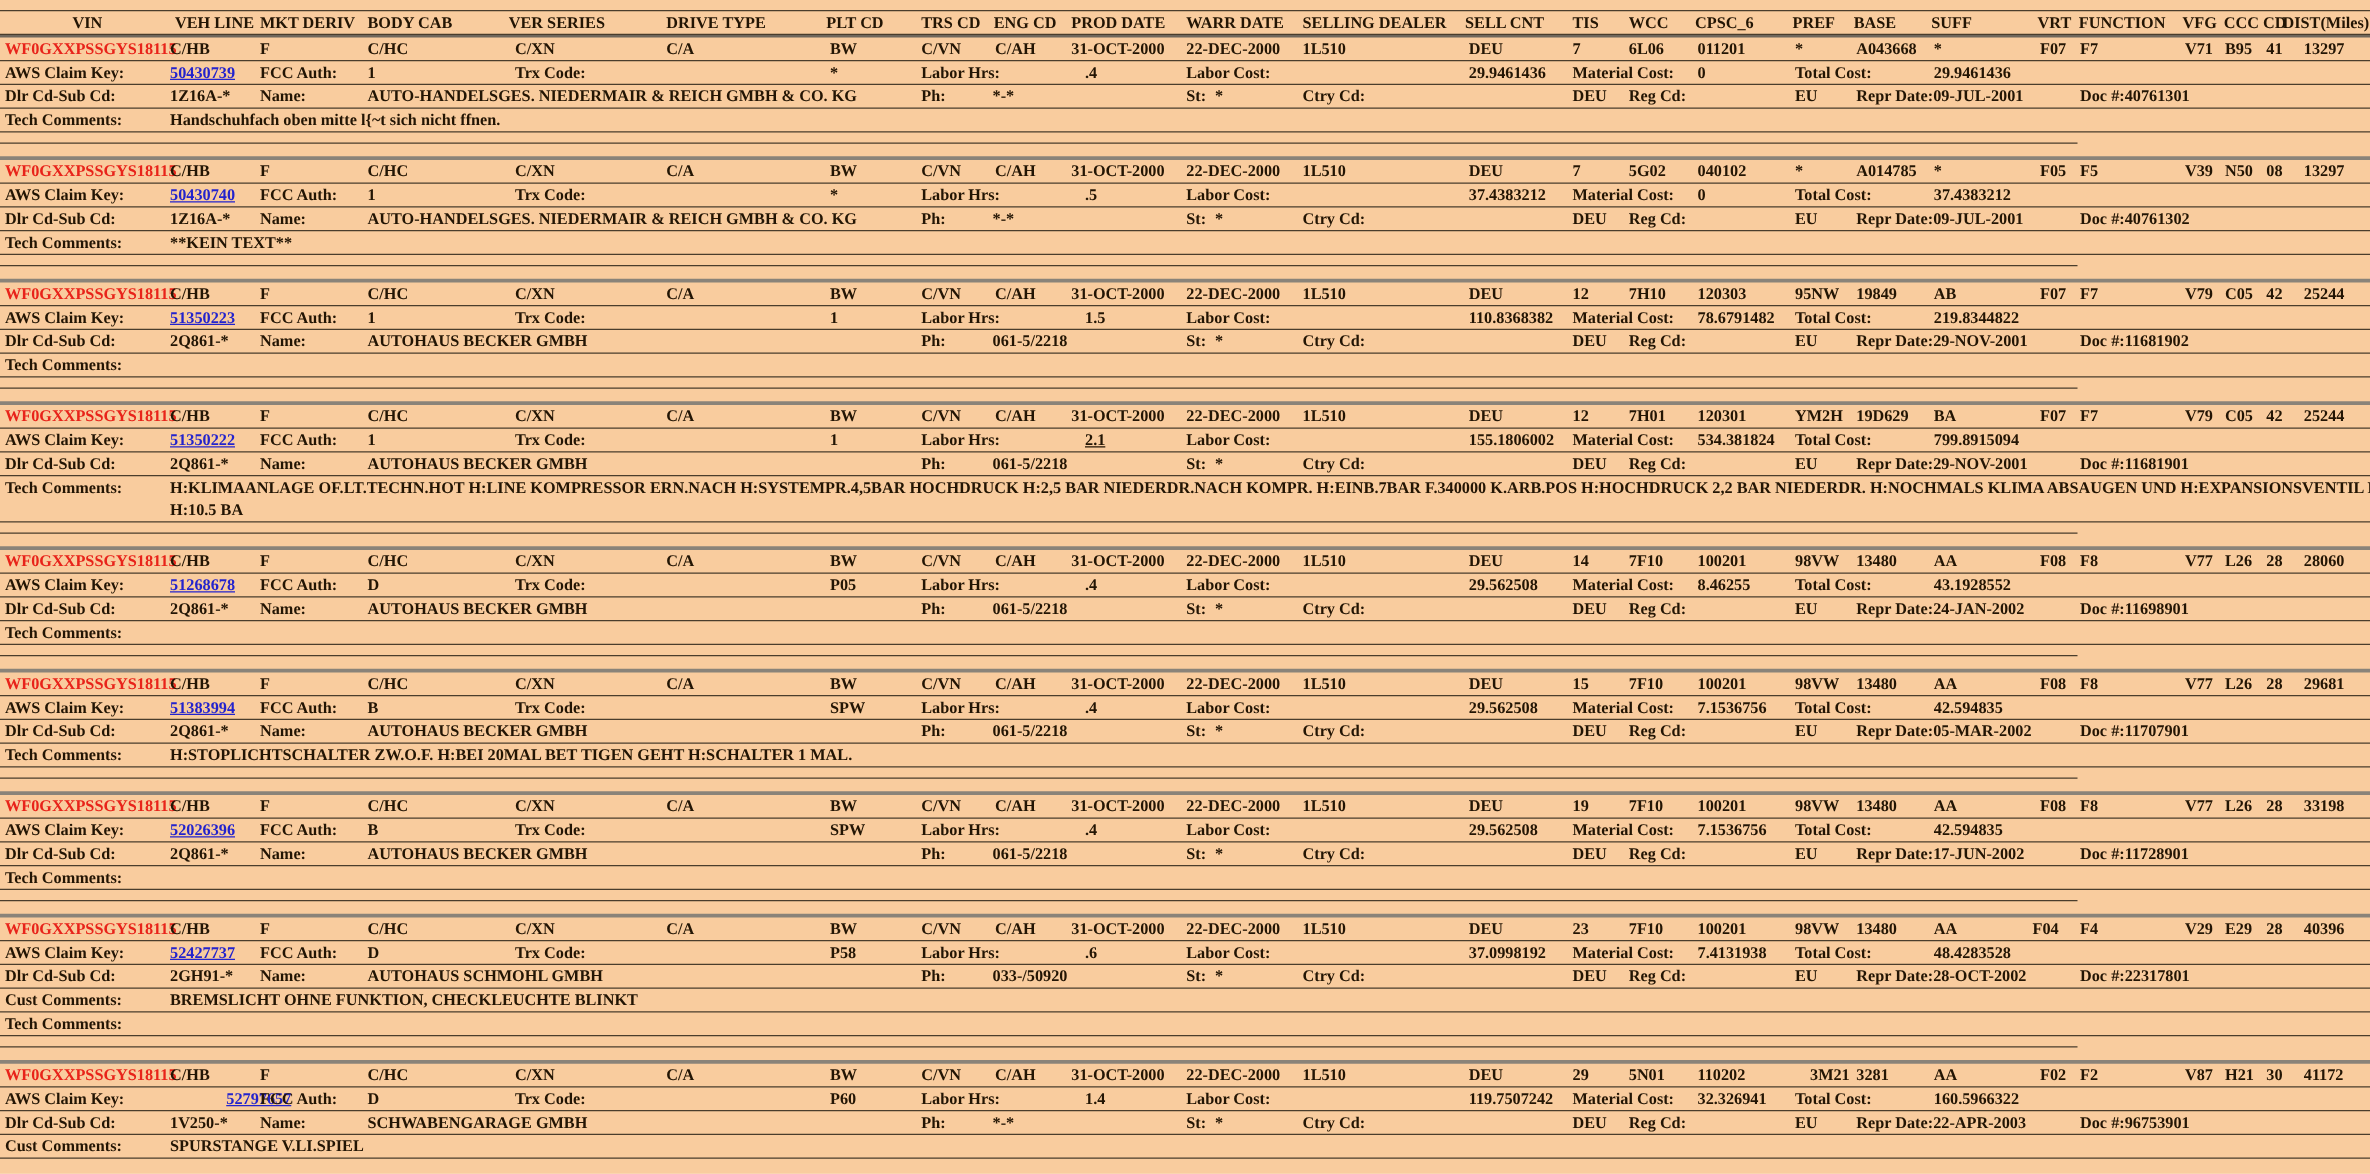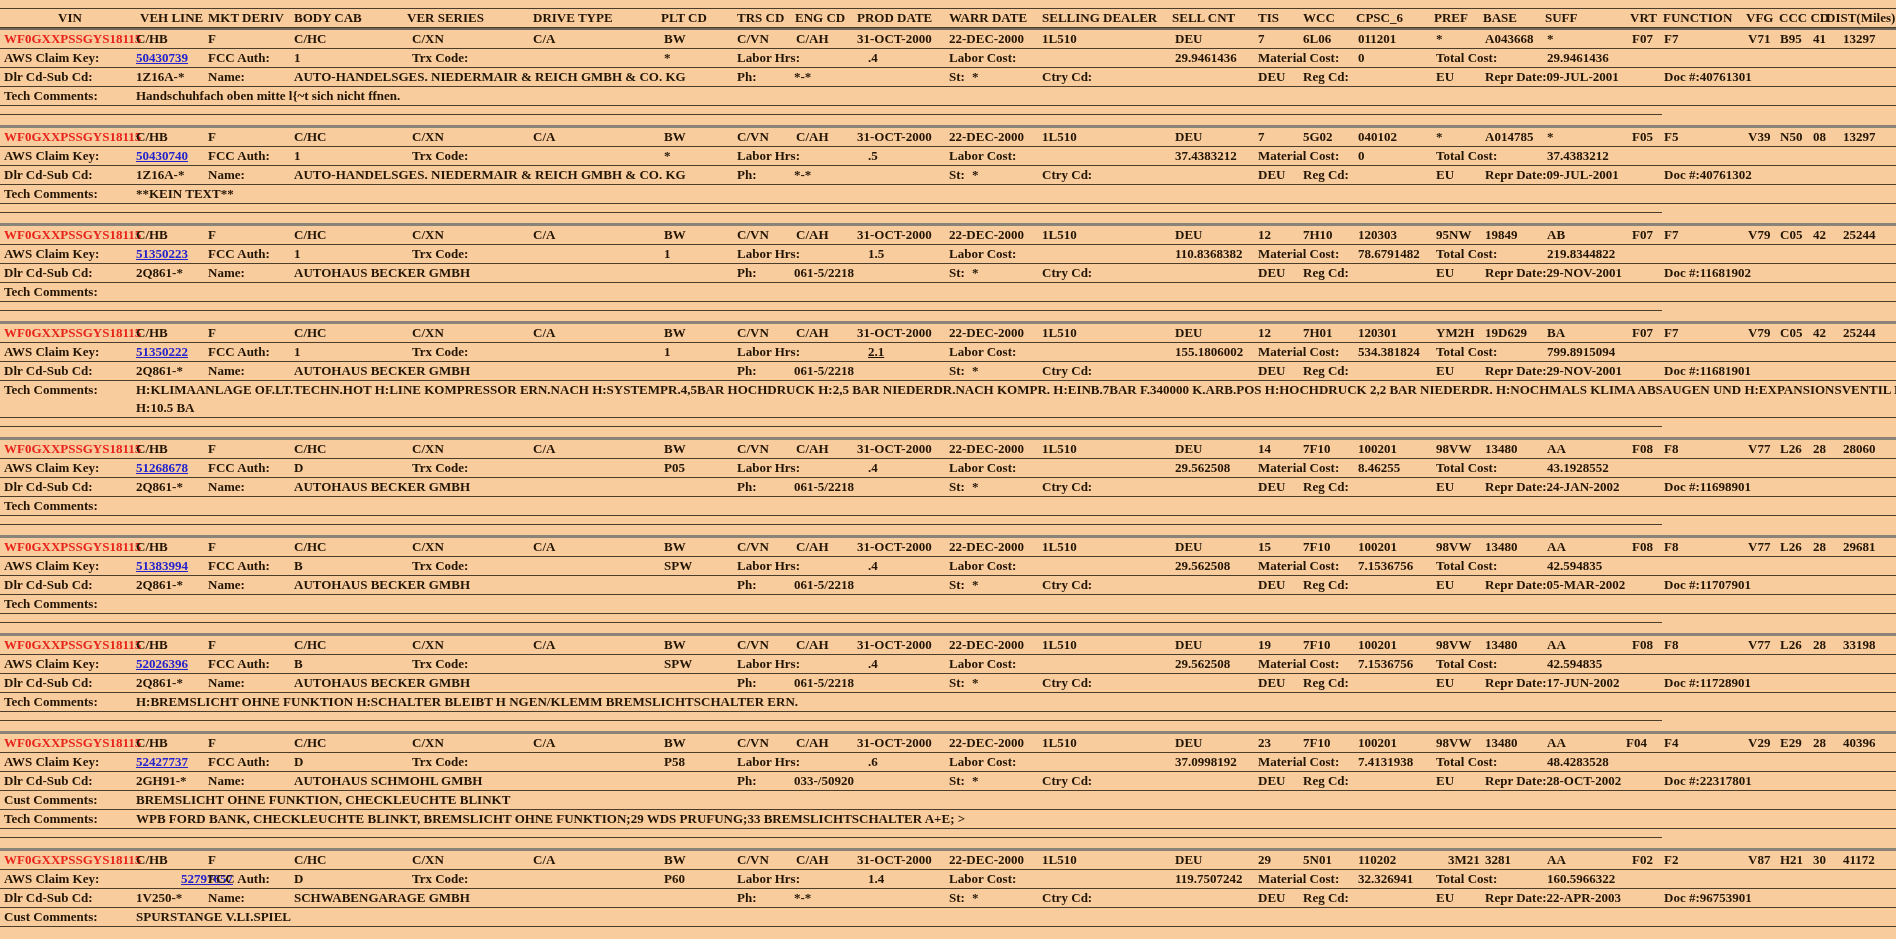--- a/index.html
+++ b/index.html
@@ -453,20 +453,23 @@
           <span class="cell" style="left: 972px;">*</span>
           <span class="cell" style="left: 1042px;">Ctry Cd:</span>
           <span class="cell" style="left: 1258px;">DEU</span>
           <span class="cell" style="left: 1303px;">Reg Cd:</span>
           <span class="cell" style="left: 1436px;">EU</span>
           <span class="cell" style="left: 1485px;"><span>Repr Date:</span><span>05-MAR-2002</span></span>
           <span class="cell" style="left: 1664px;"><span>Doc #:</span><span>11707901</span></span>
         </div>
         <div class="row" style="height: 18px;">
           <span class="cell" style="left: 4px;">Tech Comments:</span>
+          <span class="cmt-lines">
+            <span class="cmt-line">H:STOPLICHTSCHALTER ZW.O.F. H:BEI 20MAL BET TIGEN GEHT H:SCHALTER 1 MAL.</span>
+          </span>
         </div>
       </div>
       <div class="sep">
         <div class="sep-line"></div>
       </div>
       <div class="rec">
         <div class="row">
           <span class="cell vin" style="left: 4px;">WF0GXXPSSGYS18115</span>
           <span class="cell" style="left: 136px;">C/HB</span>
           <span class="cell" style="left: 208px;">F</span>
@@ -520,23 +523,20 @@
           <span class="cell" style="left: 972px;">*</span>
           <span class="cell" style="left: 1042px;">Ctry Cd:</span>
           <span class="cell" style="left: 1258px;">DEU</span>
           <span class="cell" style="left: 1303px;">Reg Cd:</span>
           <span class="cell" style="left: 1436px;">EU</span>
           <span class="cell" style="left: 1485px;"><span>Repr Date:</span><span>17-JUN-2002</span></span>
           <span class="cell" style="left: 1664px;"><span>Doc #:</span><span>11728901</span></span>
         </div>
         <div class="row" style="height: 18px;">
           <span class="cell" style="left: 4px;">Tech Comments:</span>
-          <span class="cmt-lines">
-            <span class="cmt-line">H:BREMSLICHT OHNE FUNKTION H:SCHALTER BLEIBT H NGEN/KLEMM BREMSLICHTSCHALTER ERN.</span>
-          </span>
         </div>
       </div>
       <div class="sep">
         <div class="sep-line"></div>
       </div>
       <div class="rec">
         <div class="row">
           <span class="cell vin" style="left: 4px;">WF0GXXPSSGYS18115</span>
           <span class="cell" style="left: 136px;">C/HB</span>
           <span class="cell" style="left: 208px;">F</span>
@@ -596,23 +596,20 @@
           <span class="cell" style="left: 1664px;"><span>Doc #:</span><span>22317801</span></span>
         </div>
         <div class="row" style="height: 18px;">
           <span class="cell" style="left: 4px;">Cust Comments:</span>
           <span class="cmt-lines">
             <span class="cmt-line">BREMSLICHT OHNE FUNKTION, CHECKLEUCHTE BLINKT</span>
           </span>
         </div>
         <div class="row" style="height: 18px;">
           <span class="cell" style="left: 4px;">Tech Comments:</span>
-          <span class="cmt-lines">
-            <span class="cmt-line">WPB FORD BANK, CHECKLEUCHTE BLINKT, BREMSLICHT OHNE FUNKTION;29 WDS PRUFUNG;33 BREMSLICHTSCHALTER A+E; &gt;</span>
-          </span>
         </div>
       </div>
       <div class="sep">
         <div class="sep-line"></div>
       </div>
       <div class="rec">
         <div class="row">
           <span class="cell vin" style="left: 4px;">WF0GXXPSSGYS18115</span>
           <span class="cell" style="left: 136px;">C/HB</span>
           <span class="cell" style="left: 208px;">F</span>

